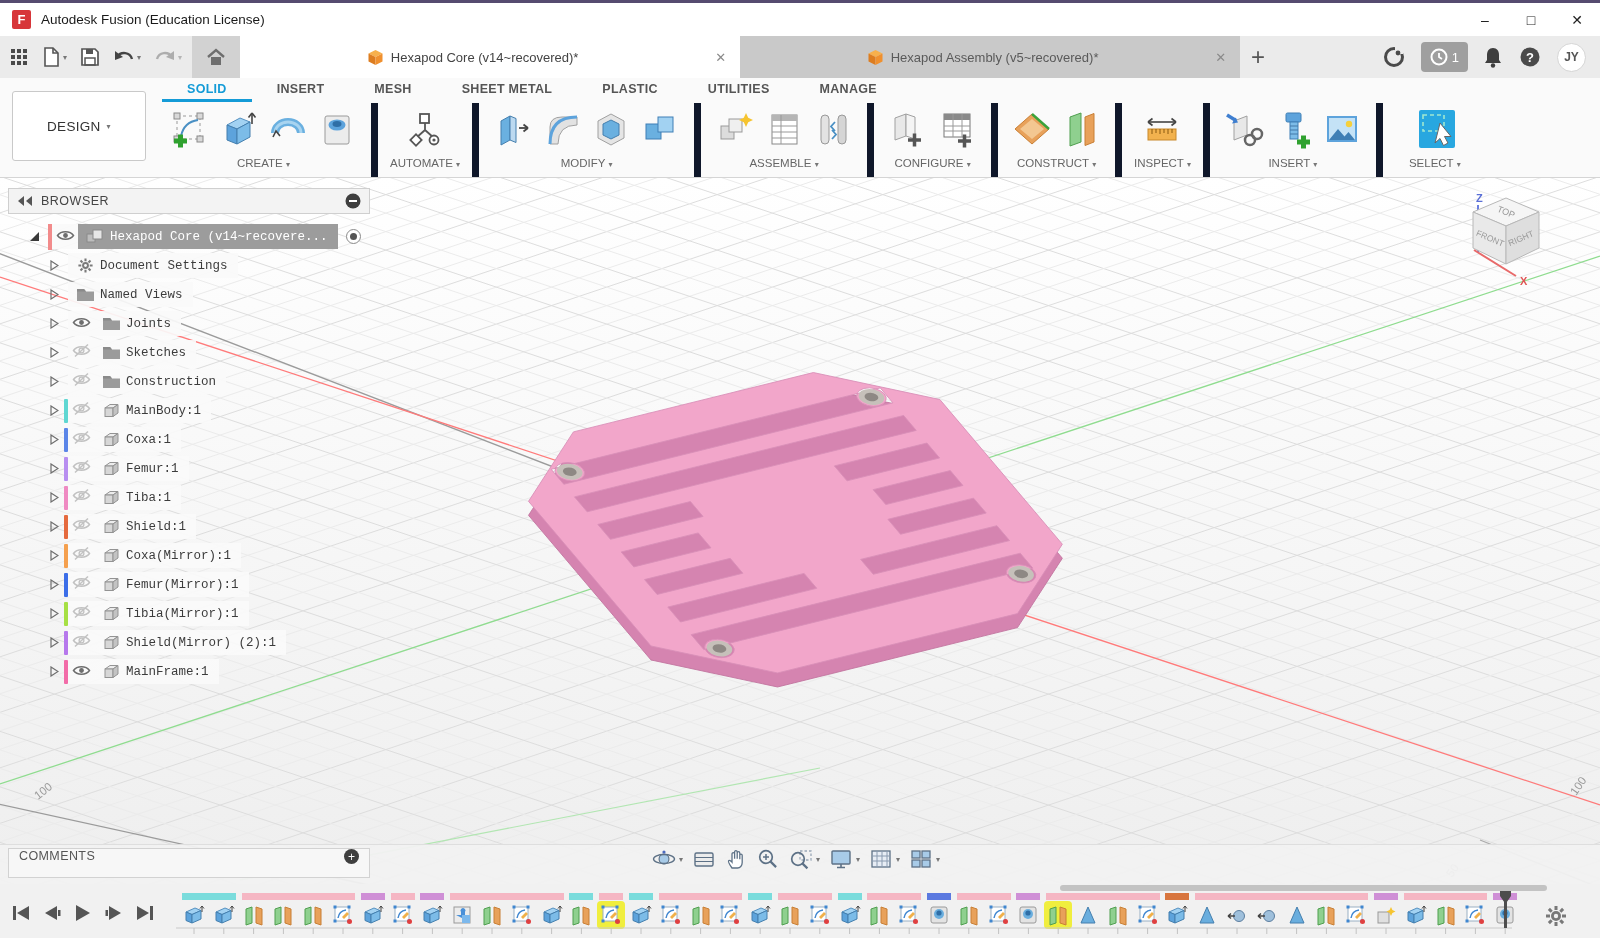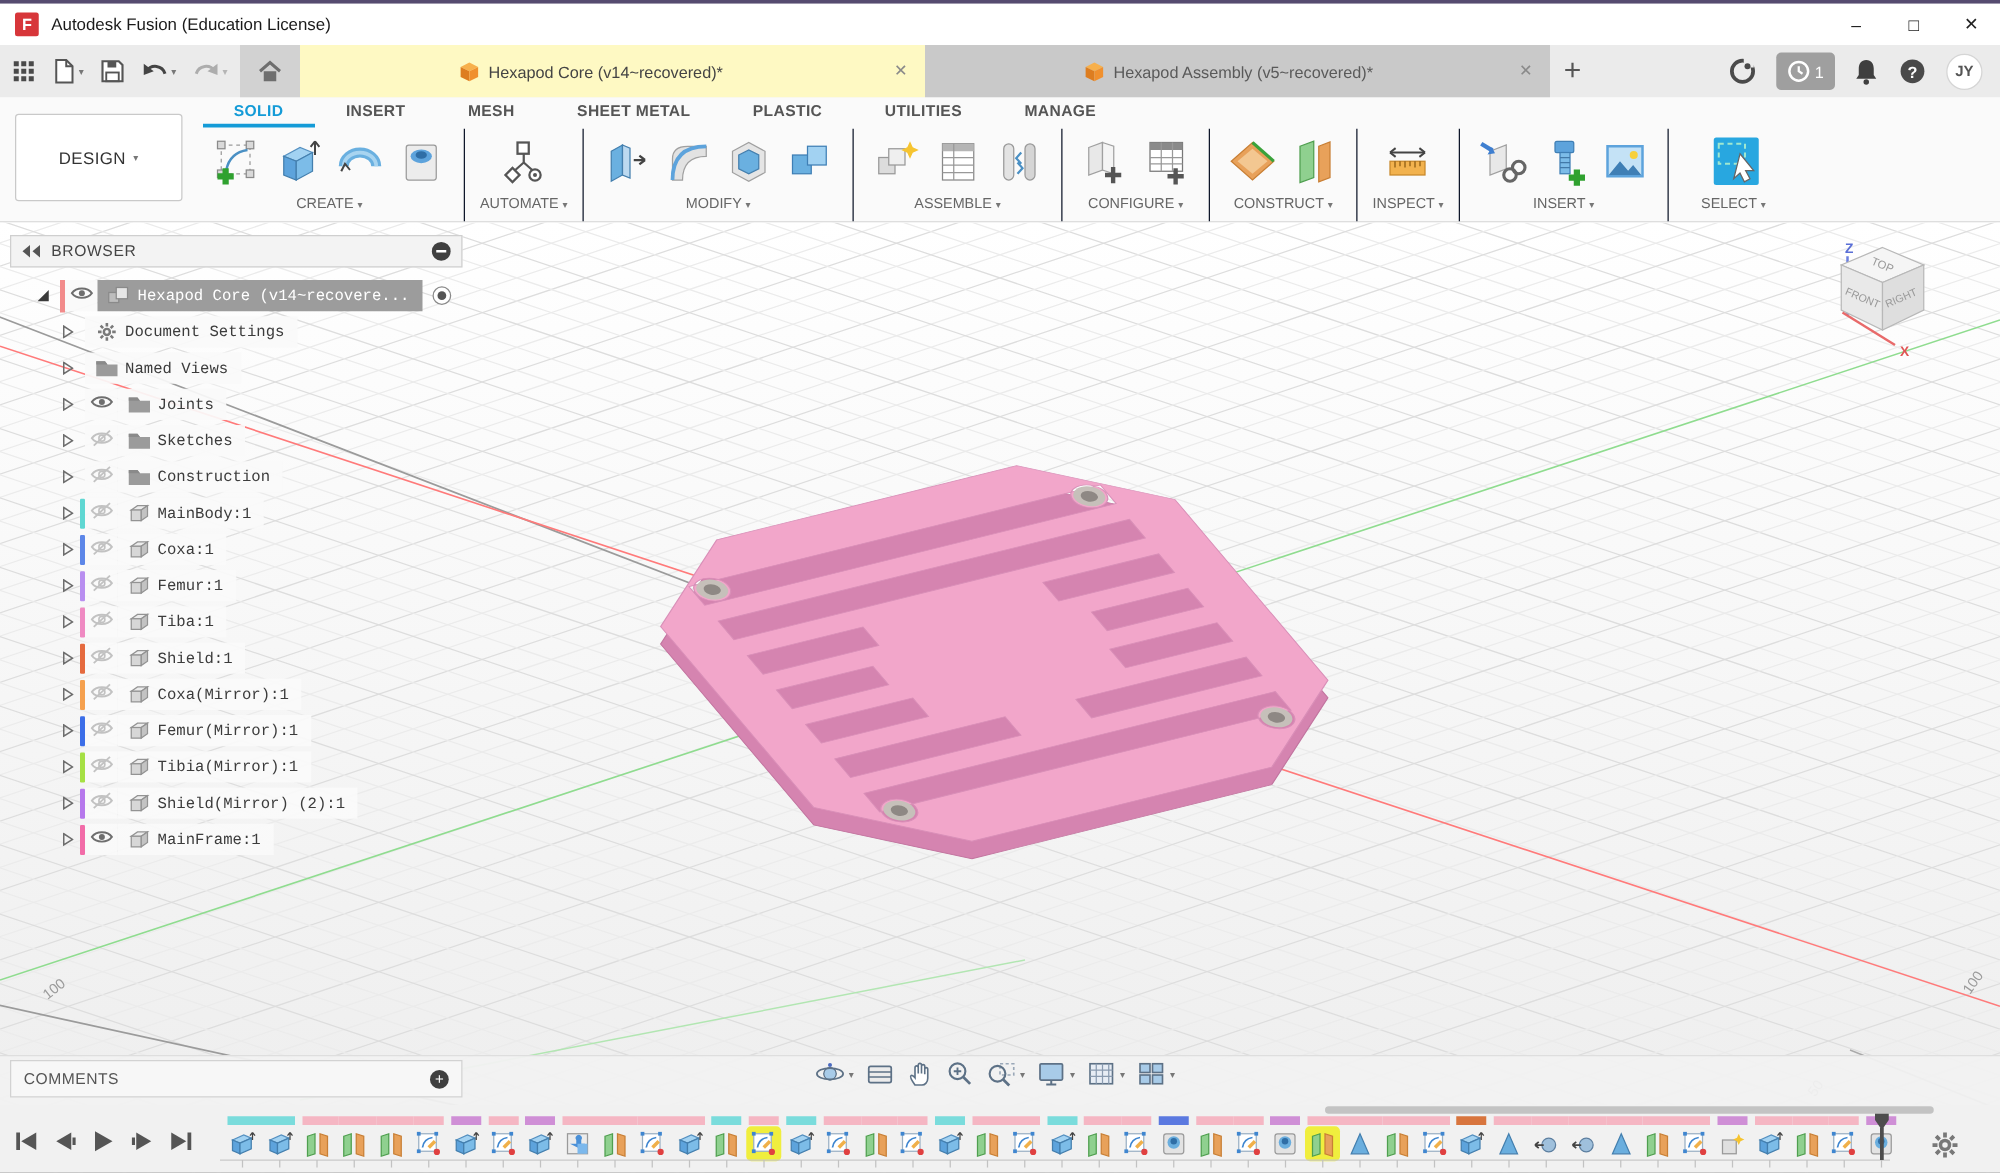--- a/index.html
+++ b/index.html
@@ -16,39 +16,39 @@
   .winbtn{width:46px;height:100%;display:flex;align-items:center;justify-content:center;font-size:14px;color:#222;}
   
   .toprow{position:absolute;left:0;top:36px;width:100%;height:42px;background:#ebebeb;display:flex;align-items:stretch;}
   .qat{display:flex;align-items:center;gap:13px;padding:0 10px 0 10px;}
   .qitem{display:flex;align-items:center;gap:2px;}
   .qicon svg{display:block;}
   .caret{font-size:8px;color:#777;}
   .home-btn{width:48px;background:#d2d2d2;display:flex;align-items:center;justify-content:center;}
   .doctabs{display:flex;align-items:stretch;}
   .doctab{width:500px;display:flex;align-items:center;padding:0 12px;font-size:13px;color:#444;}
-  .doctab.active{background:#fef9c3;gap:20px;}
+  .doctab.active{background:#ffffff;gap:20px;}
   .doctab.inactive{background:#c9c9c9;color:#5a5a5a;}
   .doctab .dlabel{flex:1;text-align:center;display:flex;align-items:center;justify-content:center;gap:7px;white-space:nowrap;overflow:hidden;}
   .doctab .dclose{color:#8a8a8a;font-size:13px;padding:0 2px;}
   .newtab{width:36px;display:flex;align-items:center;justify-content:center;font-size:24px;color:#555;font-weight:300;}
   .topright{margin-left:auto;display:flex;align-items:center;gap:15px;padding-right:14px;}
   .clockbtn{background:#9f9f9f;border-radius:4px;height:30px;padding:0 9px;display:flex;align-items:center;gap:4px;color:#fff;font-size:13px;}
   .avatar{width:29px;height:29px;border-radius:50%;background:#fff;border:1px solid #d5d5d5;
     display:flex;align-items:center;justify-content:center;font-size:12px;font-weight:bold;color:#555;}
   
   .ribbon{position:absolute;left:0;top:78px;width:100%;height:100px;background:#fafafa;border-bottom:1px solid #d5d5d5;}
   .design-btn{position:absolute;left:12px;top:13px;width:134px;height:70px;background:#fff;border:1px solid #c9c9c9;border-radius:3px;
     display:flex;align-items:center;justify-content:center;gap:6px;font-size:13.5px;color:#333;letter-spacing:.3px;}
   .rtabs{position:absolute;left:162px;top:0;height:24px;display:flex;}
   .rtab{padding:0 25px;line-height:23px;font-size:12.5px;font-weight:bold;color:#555;letter-spacing:.3px;}
   .rtab.active{color:#149bd7;box-shadow:inset 0 -3px 0 #149bd7;}
   .groups{position:absolute;left:156px;top:25px;right:4px;height:74px;display:flex;align-items:stretch;}
   .group{display:flex;flex-direction:column;align-items:center;padding:0 12px;}
-  .group:not(:last-child){border-right:1px solid #0f172a;}
+  .group:not(:last-child){border-right:7px solid #0f172a;}
   .gicons{display:flex;gap:5px;align-items:center;height:52px;}
   .gicon{width:44px;height:48px;display:flex;align-items:center;justify-content:center;}
   .glabel{font-size:11.5px;color:#666;margin-top:2px;white-space:nowrap;}
   .group.sel{margin-left:14px;}
   
   .viewport{position:absolute;left:0;top:178px;width:1600px;height:760px;background:linear-gradient(#ffffff,#ededed);overflow:hidden;}
   .gridsvg,.partsvg{position:absolute;left:0;top:0;}
   
   .browser{position:absolute;left:8px;top:10px;width:362px;}
   .bheader{height:26px;background:#f3f3f3;border:1px solid #cfcfcf;display:flex;align-items:center;padding:0 8px;gap:8px;}
@@ -65,21 +65,21 @@
   .rowlabel{font-size:12.5px;color:#3c3c3c;white-space:nowrap;}
   .brow.root .rowchip{background:#9c9c9c;}
   .brow.root .rowlabel{color:#fff;}
   .redbar{width:4px;height:26px;background:#f28b8b;margin-left:6px;}
   .radio{width:15px;height:15px;border-radius:50%;background:#fff;border:1.5px solid #8a8a8a;margin-left:8px;
      display:flex;align-items:center;justify-content:center;}
   .radio i{width:7px;height:7px;border-radius:50%;background:#555;}
   
   .band{position:absolute;left:0;top:666px;width:100%;height:94px;background:rgba(241,241,241,.95);border-top:1px solid #dedede;}
   .comments{position:absolute;left:8px;top:670px;width:362px;height:30px;background:#f7f7f7;border:1px solid #d2d2d2;
-    display:flex;align-items:center;padding:0 10px;}
+    display:flex;align-items:flex-start;padding:0 10px;}
   .clabel{font-size:12.5px;color:#555;letter-spacing:.4px;flex:1;}
   .circbtn{width:15px;height:15px;border-radius:50%;background:#3f3f3f;color:#fff;display:flex;align-items:center;justify-content:center;
     font-size:12px;line-height:1;}
   .navbar{position:absolute;left:652px;top:670px;display:flex;align-items:center;gap:9px;}
   .navitem{display:flex;align-items:center;gap:3px;}
   
   .viewcube{position:absolute;right:50px;top:12px;}
   
   .timeline{position:absolute;left:0;top:884px;width:100%;height:54px;background:#f1f1f1;}
   .playback{position:absolute;left:10px;top:18px;display:flex;gap:9px;align-items:center;}

